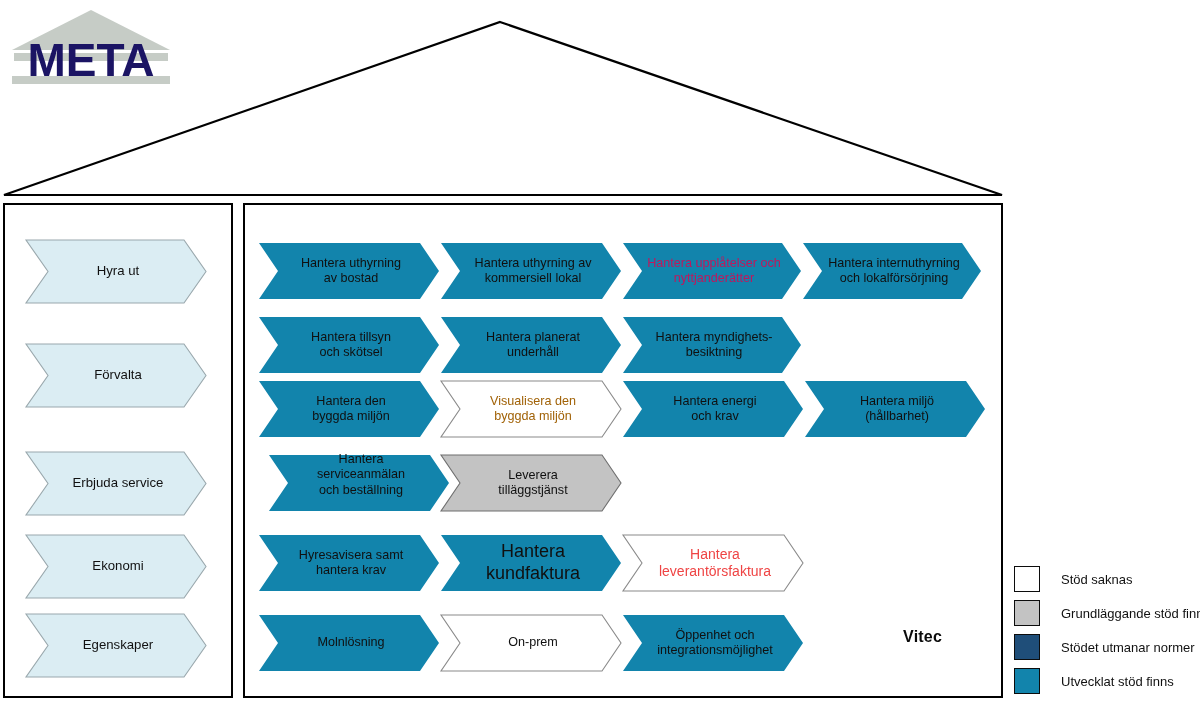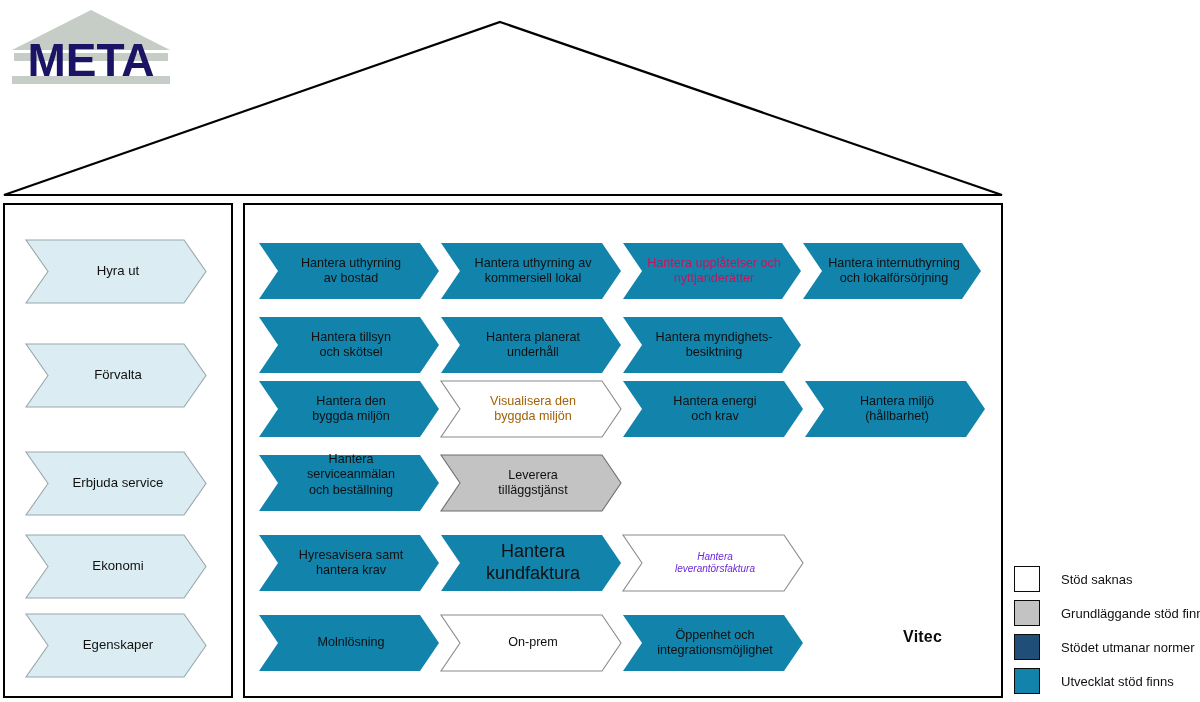--- a/index.html
+++ b/index.html
@@ -241,21 +241,21 @@
       <div class="lbl" style="font-size: 12.6px; color: rgb(16, 16, 16);">Hantera energi
 och krav</div>
     </div>
     <div class="chev-wrap" style="left: 805px; top: 381px; width: 180px; height: 56px;">
       <svg width="180" height="56">
         <path d="M0,0 L161,0 L180,28 L161,56 L0,56 L19,28 Z" fill="#1284ac"></path>
       </svg>
       <div class="lbl" style="font-size: 12.6px; color: rgb(16, 16, 16);">Hantera miljö
 (hållbarhet)</div>
     </div>
-    <div class="chev-wrap" style="left: 259px; top: 455px; width: 180px; height: 40px;">
+    <div class="chev-wrap" style="left: 269px; top: 455px; width: 180px; height: 40px;">
       <svg width="180" height="56">
         <path d="M0,0 L161,0 L180,28 L161,56 L0,56 L19,28 Z" fill="#1284ac"></path>
       </svg>
       <div class="lbl" style="font-size: 12.6px; color: rgb(16, 16, 16);">Hantera serviceanmälan
 och beställning</div>
     </div>
     <div class="chev-wrap" style="left: 441px; top: 455px; width: 180px; height: 56px;">
       <svg width="180" height="56">
         <path d="M0,0 L161,0 L180,28 L161,56 L0,56 L19,28 Z" fill="#c3c3c3" stroke="#6f6f6f" stroke-width="1.1"></path>
       </svg>
@@ -272,21 +272,21 @@
     <div class="chev-wrap" style="left: 441px; top: 535px; width: 180px; height: 56px;">
       <svg width="180" height="56">
         <path d="M0,0 L161,0 L180,28 L161,56 L0,56 L19,28 Z" fill="#1284ac"></path>
       </svg>
       <div class="lbl" style="font-size: 18px; color: rgb(16, 16, 16);">Hantera kundfaktura</div>
     </div>
     <div class="chev-wrap" style="left: 623px; top: 535px; width: 180px; height: 56px;">
       <svg width="180" height="56">
         <path d="M0,0 L161,0 L180,28 L161,56 L0,56 L19,28 Z" fill="#ffffff" stroke="#8a8a8a" stroke-width="1.1"></path>
       </svg>
-      <div class="lbl" style="font-size: 10px; color: #6d28d9; font-style: italic;">Hantera
+      <div class="lbl" style="font-size: 14px; color: #ef4444;">Hantera
 leverantörsfaktura</div>
     </div>
     <div class="chev-wrap" style="left: 259px; top: 615px; width: 180px; height: 56px;">
       <svg width="180" height="56">
         <path d="M0,0 L161,0 L180,28 L161,56 L0,56 L19,28 Z" fill="#1284ac"></path>
       </svg>
       <div class="lbl" style="font-size: 12.6px; color: rgb(16, 16, 16);">Molnlösning</div>
     </div>
     <div class="chev-wrap" style="left: 441px; top: 615px; width: 180px; height: 56px;">
       <svg width="180" height="56">

